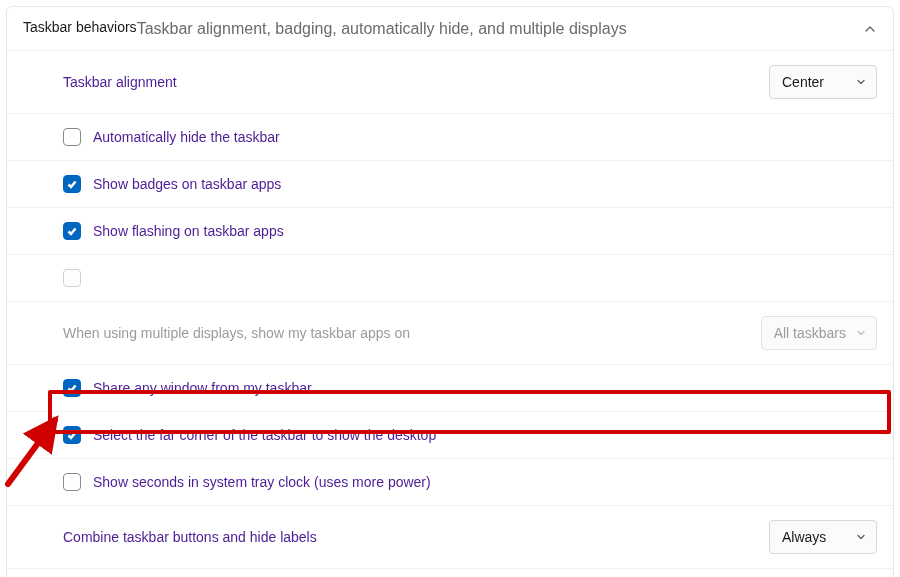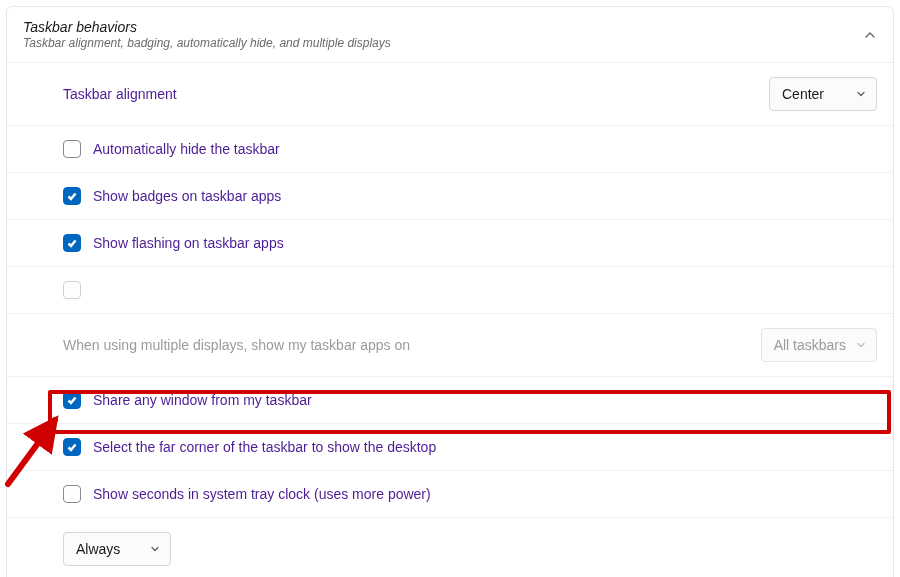--- a/index.html
+++ b/index.html
@@ -23,29 +23,27 @@
     }
     .header-row {
       display: flex;
       align-items: center;
       justify-content: space-between;
       padding: 12px 16px 12px 16px;
       border-bottom: 1px solid #f0f0f0;
     }
     .header-titles {
       display: flex;
-      flex-direction: column;
-      font-style: italic;
     }
     .header-title {
       font-size: 14px;
       color: #1a1a1a;
     }
     .header-subtitle {
-      font-size: 12px;
+      font-size: 16px;
       color: #6b6b6b;
       margin-top: 1px;
     }
     .chevron-up {
       width: 14px;
       height: 14px;
       display: flex;
       align-items: center;
       justify-content: center;
       color: #5a5a5a;
@@ -226,20 +224,21 @@
       </div>
       <div class="row-label">Select the far corner of the taskbar to show the desktop</div>
     </div>
 
     <div class="row">
       <div class="checkbox unchecked"></div>
       <div class="row-label">Show seconds in system tray clock (uses more power)</div>
     </div>
 
     <div class="row row-noselect">
+      <div class="row-label">Combine taskbar buttons and hide labels</div>
       <div class="select">
         <span>Always</span>
         <span class="caret">
               <svg viewBox="0 0 10 10">
                 <path d="M2 3.5 L5 6.5 L8 3.5" stroke="#5a5a5a" stroke-width="1.2" fill="none" stroke-linecap="round" stroke-linejoin="round"></path>
               </svg>
             </span>
       </div>
     </div>
 

